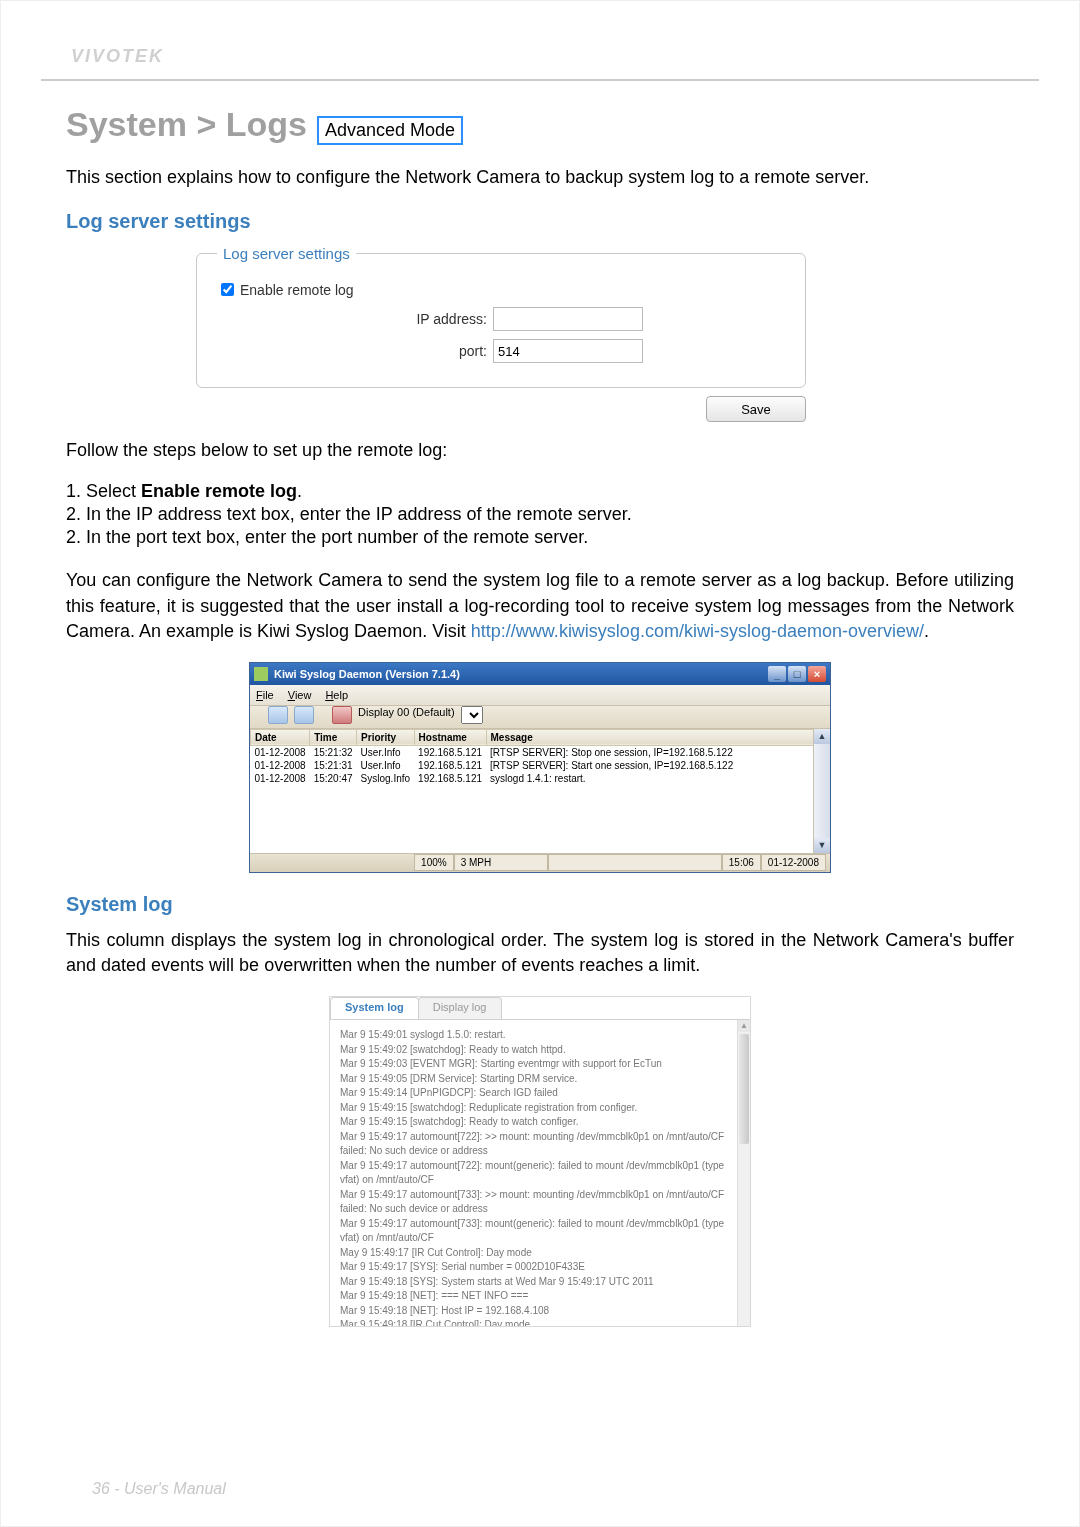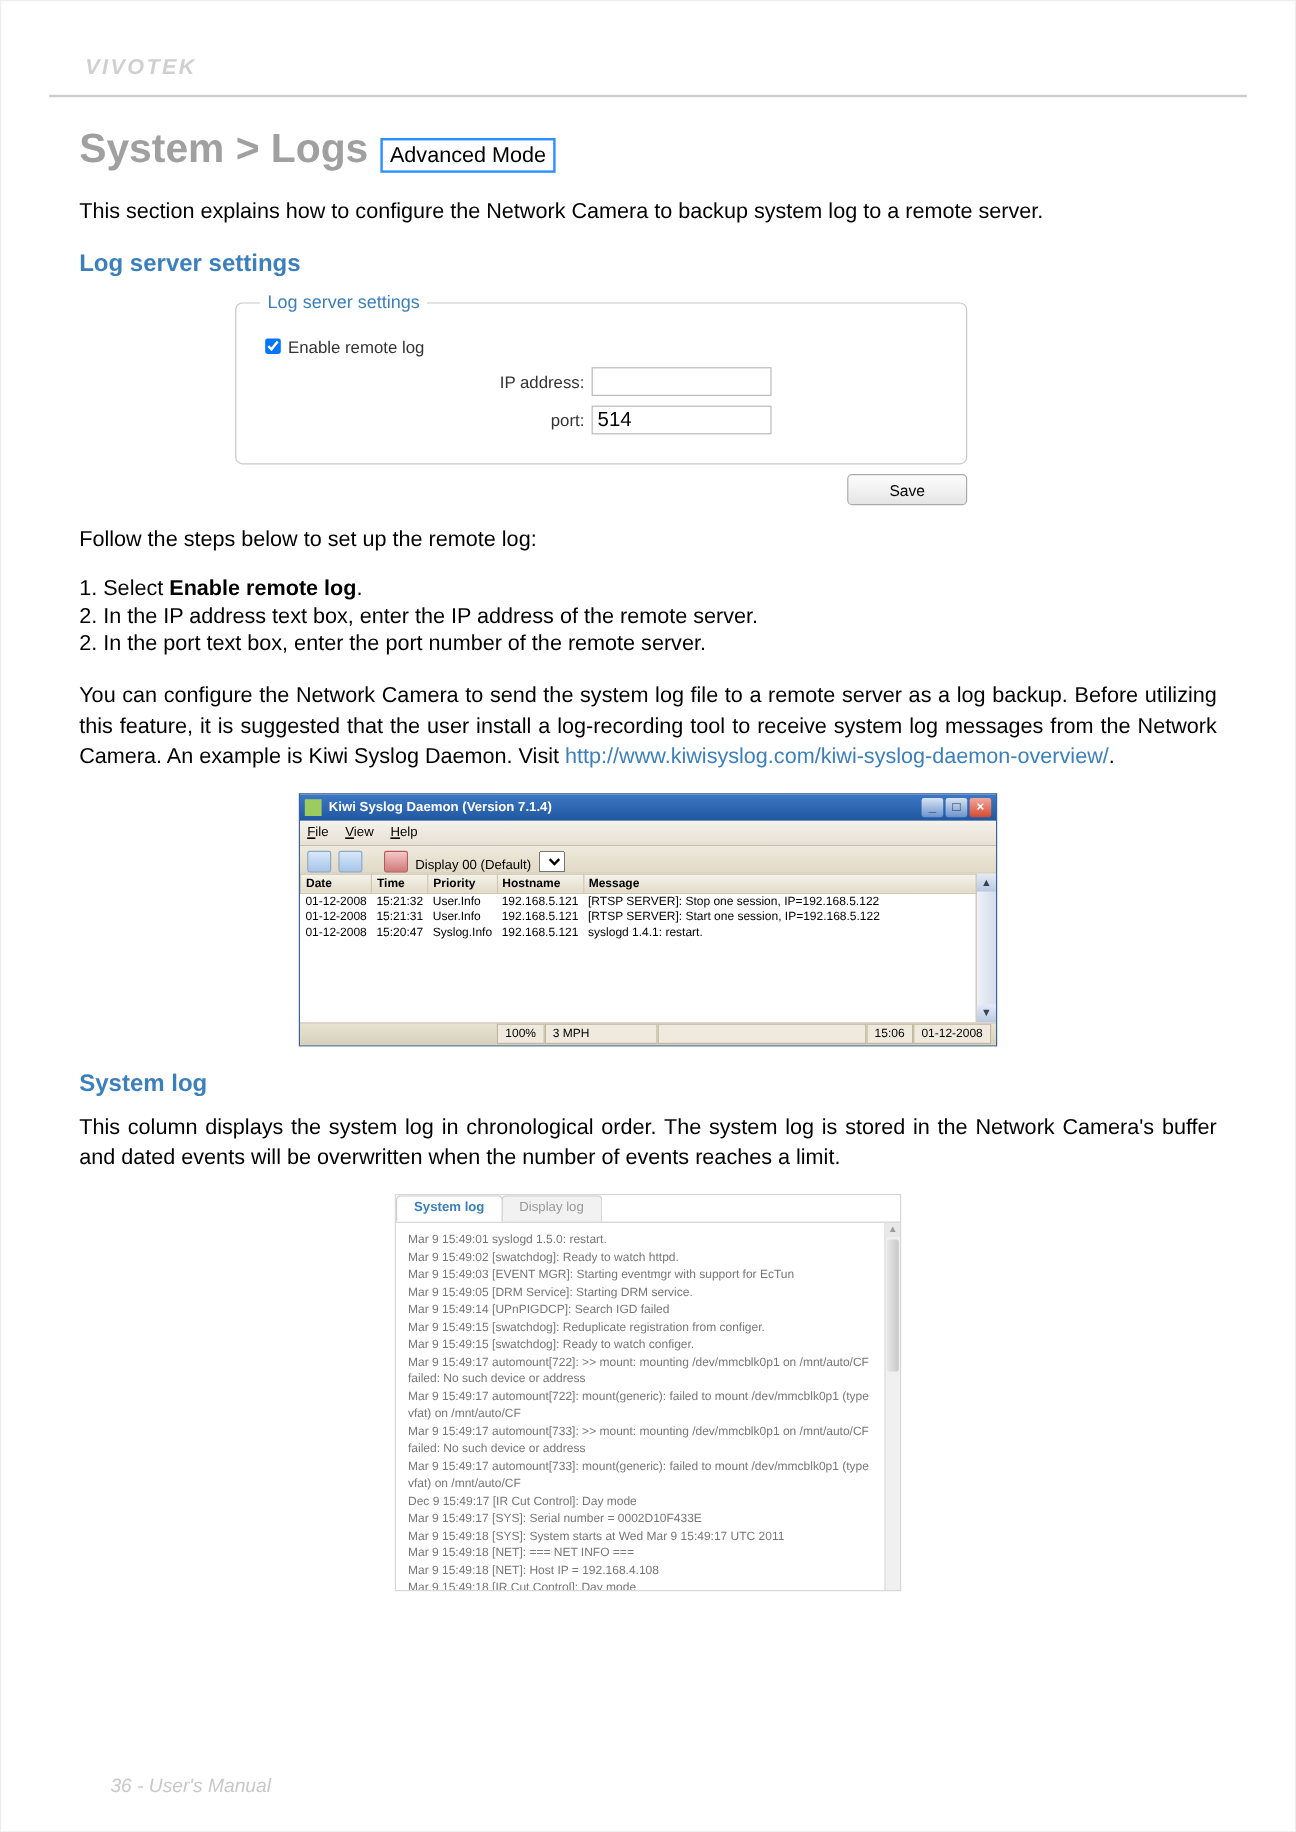--- a/index.html
+++ b/index.html
@@ -100,21 +100,21 @@
   .row label.rhs {
     width: 270px;
     text-align: right;
     padding-right: 6px;
   }
   .row input[type=text] {
     width: 140px;
     height: 22px;
     border: 1px solid #bbb;
     padding: 0 4px;
-    font-size: 17px;
+    font-size: 13px;
   }
   .row input[type=checkbox] {
     margin-right: 6px;
   }
   .save-btn-row {
     text-align: right;
     margin-top: 8px;
   }
   button.save {
     width: 100px;
@@ -184,22 +184,22 @@
     gap: 14px;
     font-size: 11px;
   }
   .kiwi-menubar span { text-decoration: underline; text-decoration-color: transparent; }
   .kiwi-menubar span::first-letter { text-decoration: underline; }
   .kiwi-toolbar {
     height: 22px;
     background: linear-gradient(#efeadd,#e1d9c6);
     border-bottom: 1px solid #c8c0ac;
     display: flex;
-    align-items: flex-end;
-    padding: 0 6px;
+    align-items: flex-start;
+    padding: 0 18px;
     gap: 6px;
     font-size: 11px;
   }
   .kiwi-toolbar .tbtn {
     width: 18px; height: 16px; 
     background: linear-gradient(#d8e8fa,#a8c5e8);
     border: 1px solid #8aa9cc;
     border-radius: 2px;
   }
   .kiwi-toolbar .tbtn.red { background: linear-gradient(#f2c8c8,#d07a7a); border-color:#b85a5a; }
@@ -460,21 +460,21 @@
           <div class="line">Mar 9 15:49:02 [swatchdog]: Ready to watch httpd.</div>
           <div class="line">Mar 9 15:49:03 [EVENT MGR]: Starting eventmgr with support for EcTun</div>
           <div class="line">Mar 9 15:49:05 [DRM Service]: Starting DRM service.</div>
           <div class="line">Mar 9 15:49:14 [UPnPIGDCP]: Search IGD failed</div>
           <div class="line">Mar 9 15:49:15 [swatchdog]: Reduplicate registration from configer.</div>
           <div class="line">Mar 9 15:49:15 [swatchdog]: Ready to watch configer.</div>
           <div class="line">Mar 9 15:49:17 automount[722]: &gt;&gt; mount: mounting /dev/mmcblk0p1 on /mnt/auto/CF failed: No such device or address</div>
           <div class="line">Mar 9 15:49:17 automount[722]: mount(generic): failed to mount /dev/mmcblk0p1 (type vfat) on /mnt/auto/CF</div>
           <div class="line">Mar 9 15:49:17 automount[733]: &gt;&gt; mount: mounting /dev/mmcblk0p1 on /mnt/auto/CF failed: No such device or address</div>
           <div class="line">Mar 9 15:49:17 automount[733]: mount(generic): failed to mount /dev/mmcblk0p1 (type vfat) on /mnt/auto/CF</div>
-          <div class="line">Dec 9 15:49:17 [IR Cut Control]: Day mode</div>
+          <div class="line">May 9 15:49:17 [IR Cut Control]: Day mode</div>
           <div class="line">Mar 9 15:49:17 [SYS]: Serial number = 0002D10F433E</div>
           <div class="line">Mar 9 15:49:18 [SYS]: System starts at Wed Mar 9 15:49:17 UTC 2011</div>
           <div class="line">Mar 9 15:49:18 [NET]: === NET INFO ===</div>
           <div class="line">Mar 9 15:49:18 [NET]: Host IP = 192.168.4.108</div>
           <div class="line">Mar 9 15:49:18 [IR Cut Control]: Day mode</div>
           <div class="syslog-panel-scroll">
           <div class="arrow">▲</div>
           <div class="thumb"></div>
         </div>
       </div>

